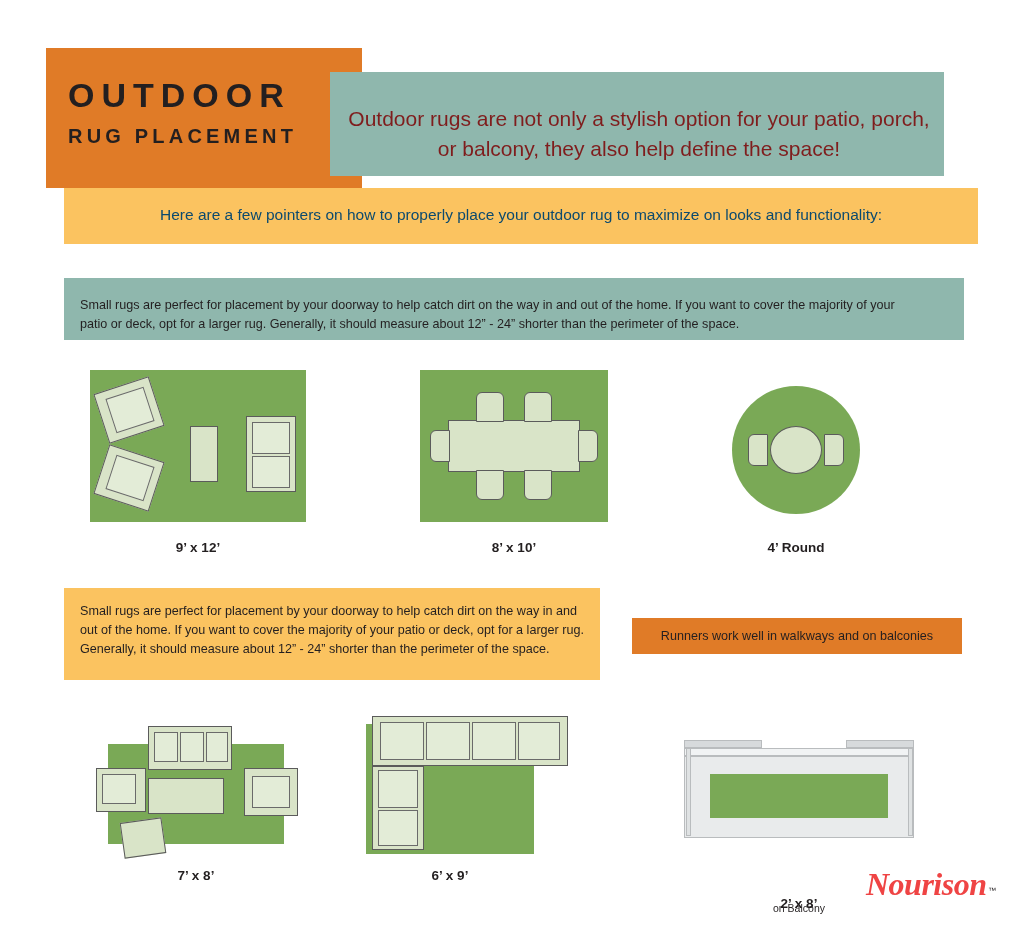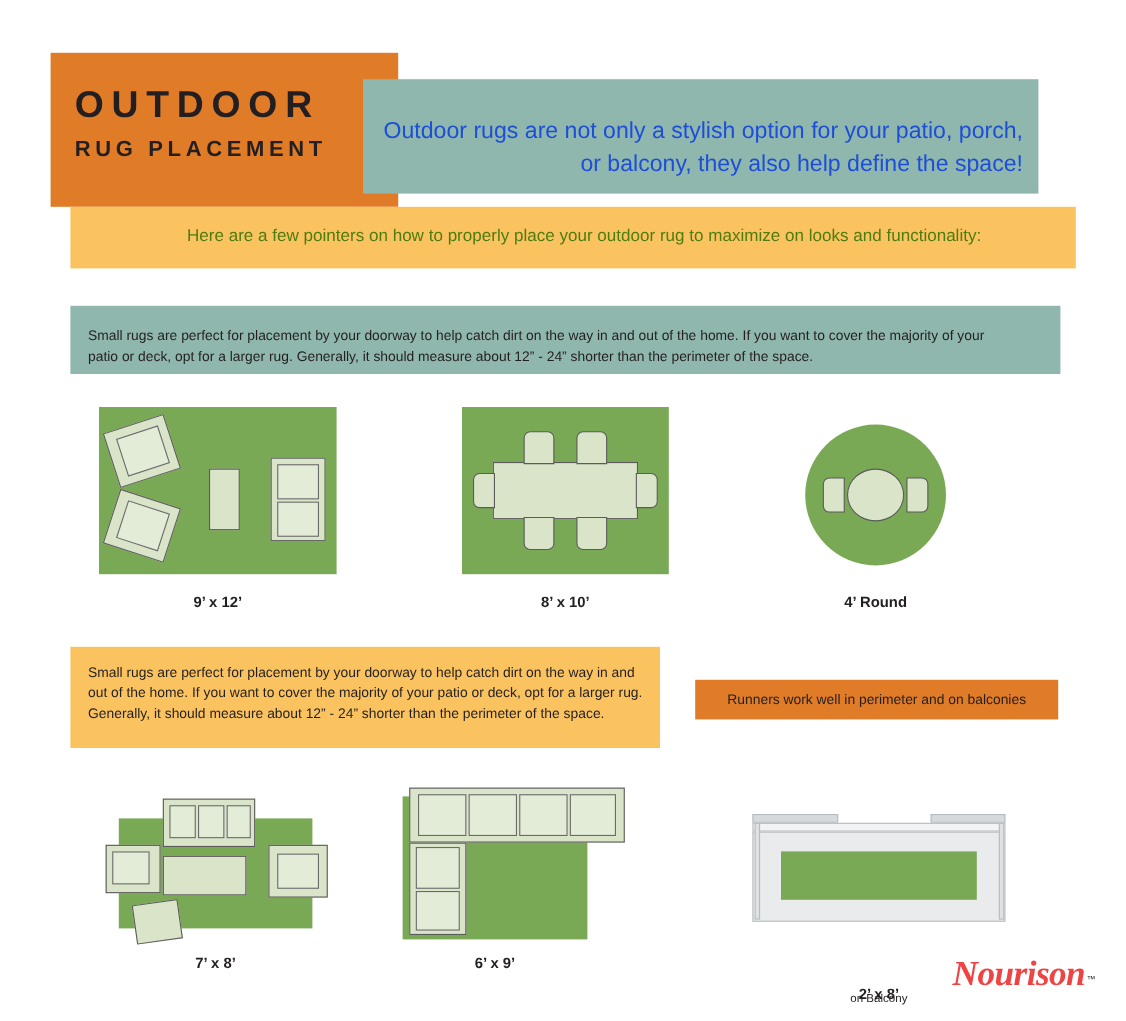--- a/index.html
+++ b/index.html
@@ -54,43 +54,42 @@
     top: 72px;
     width: 614px;
     height: 104px;
     background: #8fb7ad;
   }
   .teal-headline-text {
     position: absolute;
     left: 348px;
     top: 104px;
     width: 582px;
-    text-align: right;
+    text-align: center;
     font-size: 21px;
     line-height: 30px;
-    color: #1d4ed8;
+    color: #7f1d1d;
   }
 
   .yellow-sub {
     position: absolute;
     left: 64px;
     top: 188px;
     width: 914px;
     height: 56px;
     background: #fbc360;
   }
   .yellow-sub-text {
     position: absolute;
     left: 64px;
     top: 206px;
     width: 914px;
     text-align: center;
     font-size: 15.5px;
-    color: #4d7c0f;
-    padding-left: 10px;
+    color: #0c4a6e;
   }
 
   
   .teal-band {
     position: absolute;
     left: 64px;
     top: 278px;
     width: 900px;
     height: 62px;
     background: #8fb7ad;
@@ -257,21 +256,21 @@
   <div class="furn" style="left:770px; top:426px; width:52px; height:48px; border-radius:50%;"></div>
   <div class="furn" style="left:748px; top:434px; width:20px; height:32px; border-radius:6px 0 0 6px;"></div>
   <div class="furn" style="left:824px; top:434px; width:20px; height:32px; border-radius:0 6px 6px 0;"></div>
   <div class="caption" style="left:716px; top:540px; width:160px;">4’ Round</div>
 </div>
 
 <div class="yellow-band"></div>
 <div class="yellow-band-text">Small rugs are perfect for placement by your doorway to help catch dirt on the way in and out of the home. If you want to cover the majority of your patio or deck, opt for a larger rug. Generally, it should measure about 12” - 24” shorter than the perimeter of the space.</div>
 
 <div class="orange-band"></div>
-<div class="orange-band-text">Runners work well in perimeter and on balconies</div>
+<div class="orange-band-text">Runners work well in walkways and on balconies</div>
 
 <div>
   <div class="rug-green" style="left:108px; top:744px; width:176px; height:100px;"></div>
 
   <div class="furn" style="left:148px; top:726px; width:84px; height:44px;"></div>
   <div class="furn-light" style="left:154px; top:732px; width:24px; height:30px;"></div>
   <div class="furn-light" style="left:180px; top:732px; width:24px; height:30px;"></div>
   <div class="furn-light" style="left:206px; top:732px; width:22px; height:30px;"></div>
 
   <div class="furn" style="left:148px; top:778px; width:76px; height:36px;"></div>

